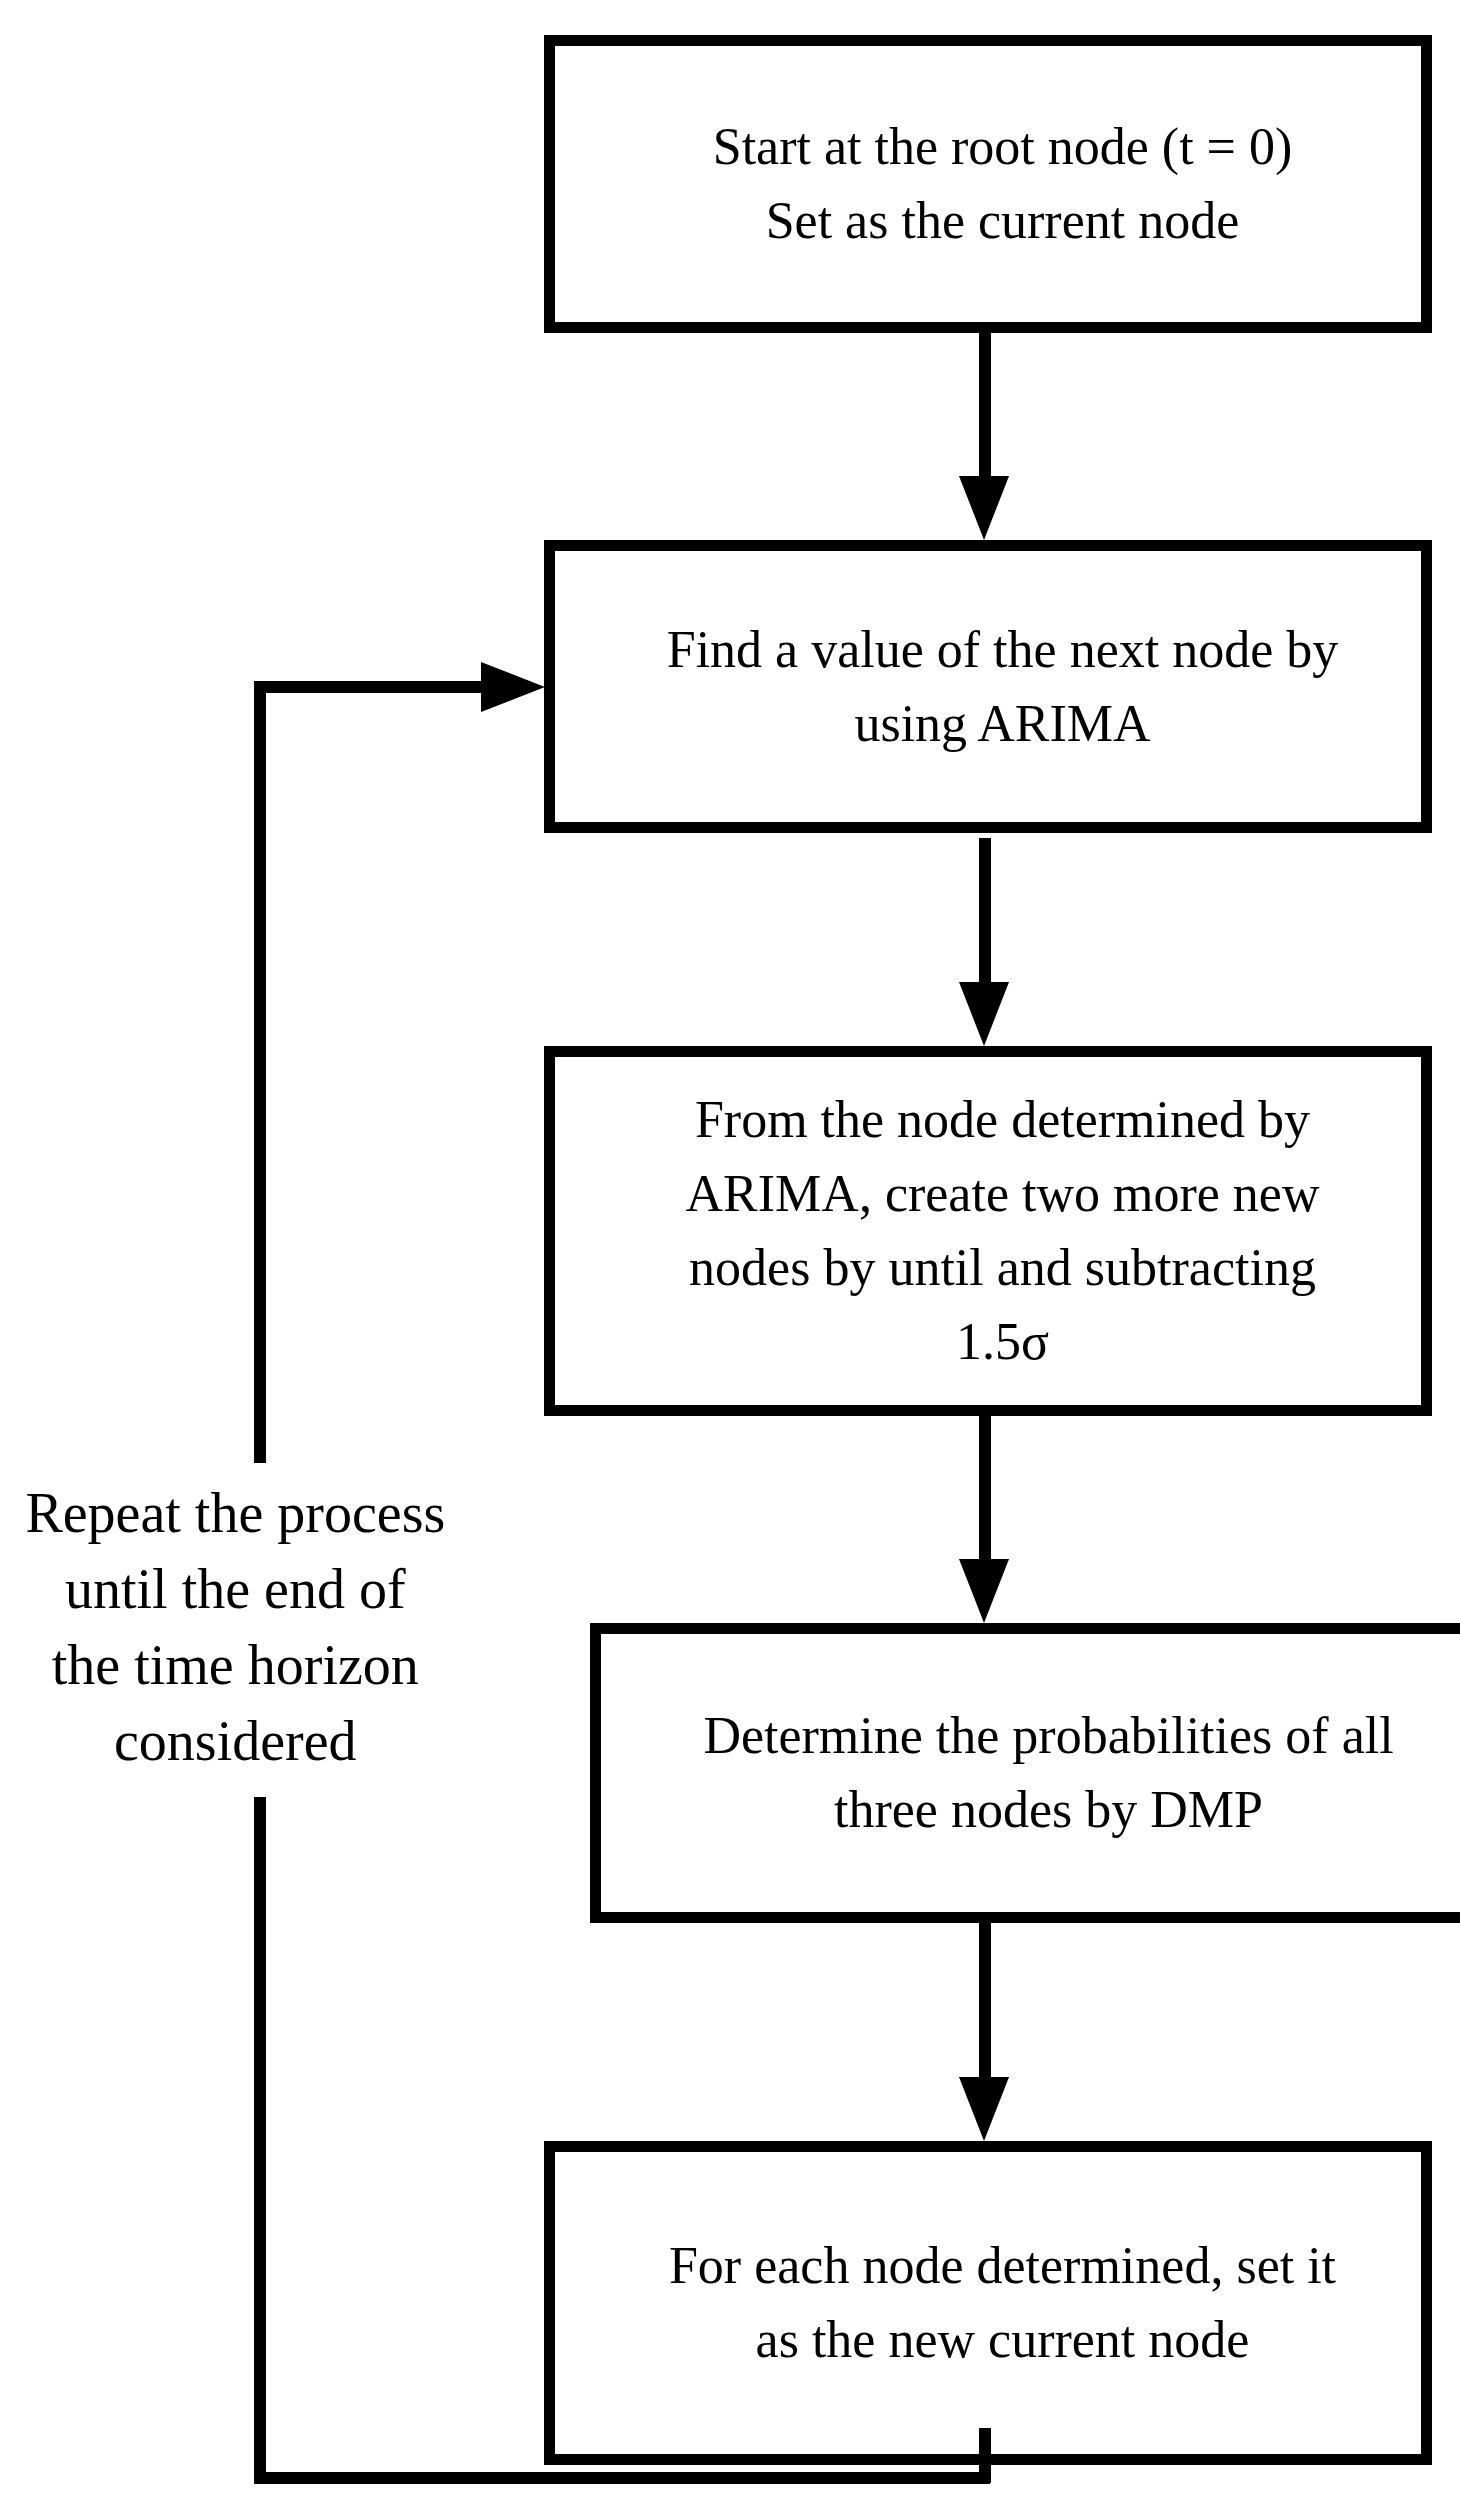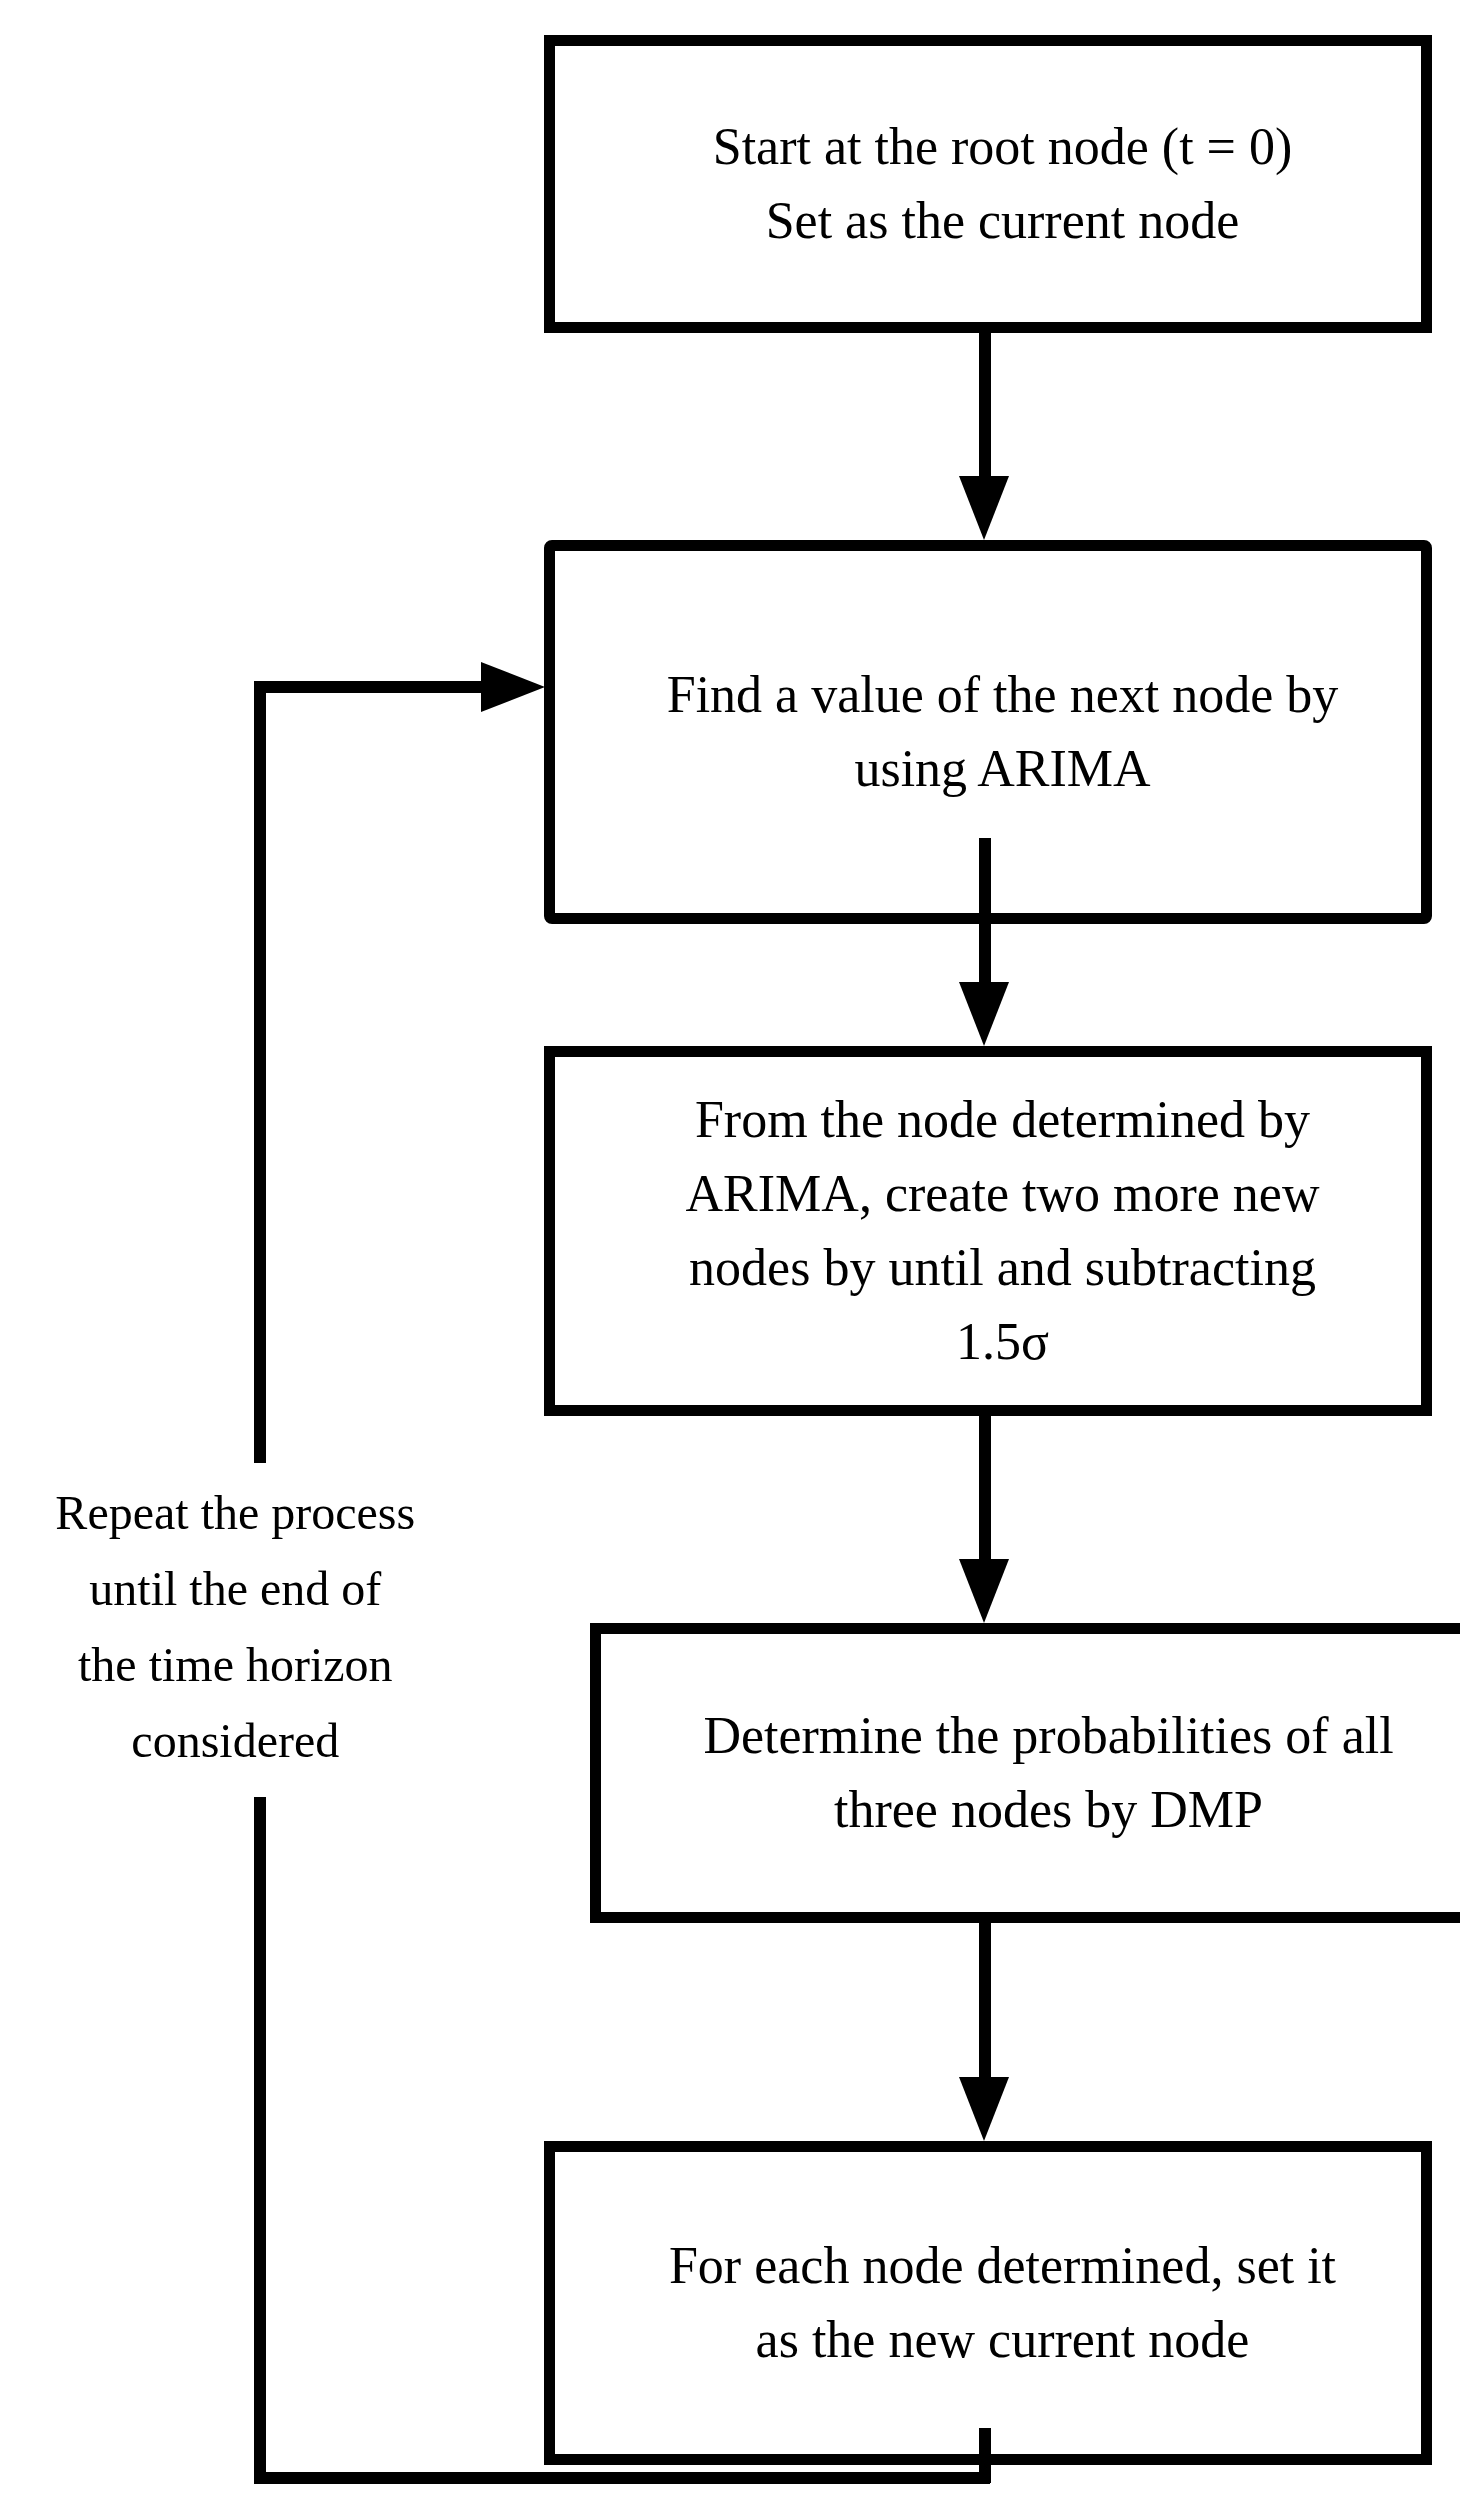--- a/index.html
+++ b/index.html
@@ -27,25 +27,25 @@
     border-top:64px solid var(--ink,#000);
   }
   .arrow-head-right {
     position:absolute; width:0; height:0;
     border-top:25px solid transparent; border-bottom:25px solid transparent;
     border-left:64px solid var(--ink,#000);
   }
   .loop-label {
     position:absolute; left:7.8px; top:1475px; width:455px;
     white-space:pre-line; text-align:center;
-    font-size:48px; line-height:76px; color:var(--ink,#000);
+    font-size:56px; line-height:76px; color:var(--ink,#000);
   }
   
   #box1 { top:35px;   height:298px; }
-  #box2 { top:540px;  height:384px;border-radius:8px; }
+  #box2 { top:540px;  height:293px; }
   #box3 { top:1046px; height:370px; }
   #box4 { top:1623px; height:300px;margin-left:46px; }
   #box5 { top:2141px; height:324px; }
 </style>
 </head>
 <body>
 
 <div class="canvas">
 
   <div class="box" id="box1">

